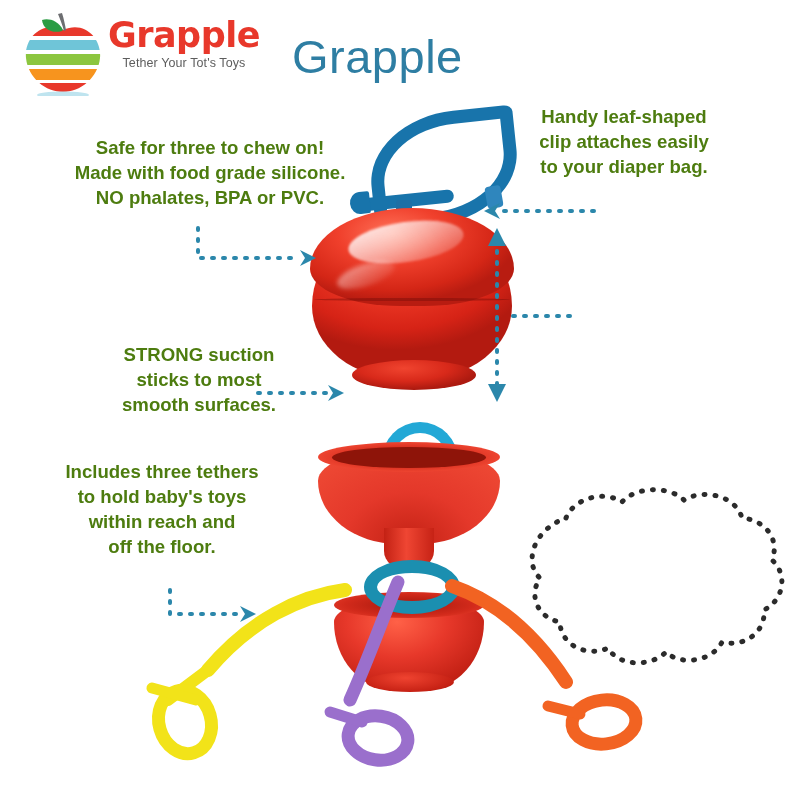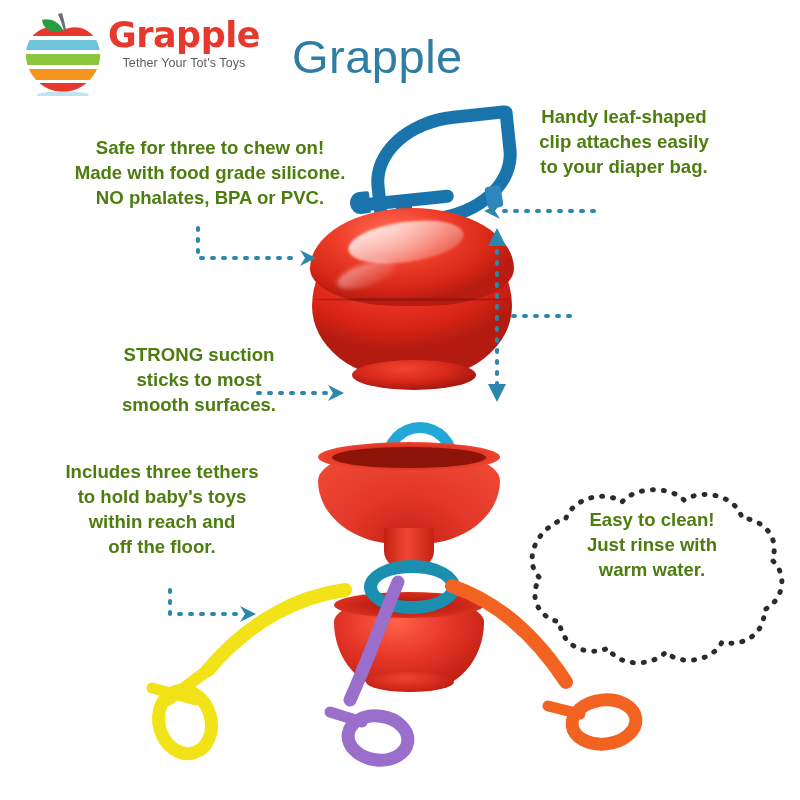--- a/index.html
+++ b/index.html
@@ -390,17 +390,14 @@
   <div id="callout-clip" class="callout">Handy leaf-shaped
 clip attaches easily
 to your diaper bag.</div>
   <div id="callout-suct" class="callout">STRONG suction
 sticks to most
 smooth surfaces.</div>
   <div id="callout-teth" class="callout">Includes three tethers
 to hold baby's toys
 within reach and
 off the floor.</div>
-  <div id="callout-clean" class="callout">Easy to clean!
-Just rinse with
-warm water.</div>
 
 </div>
 
 </body></html>

